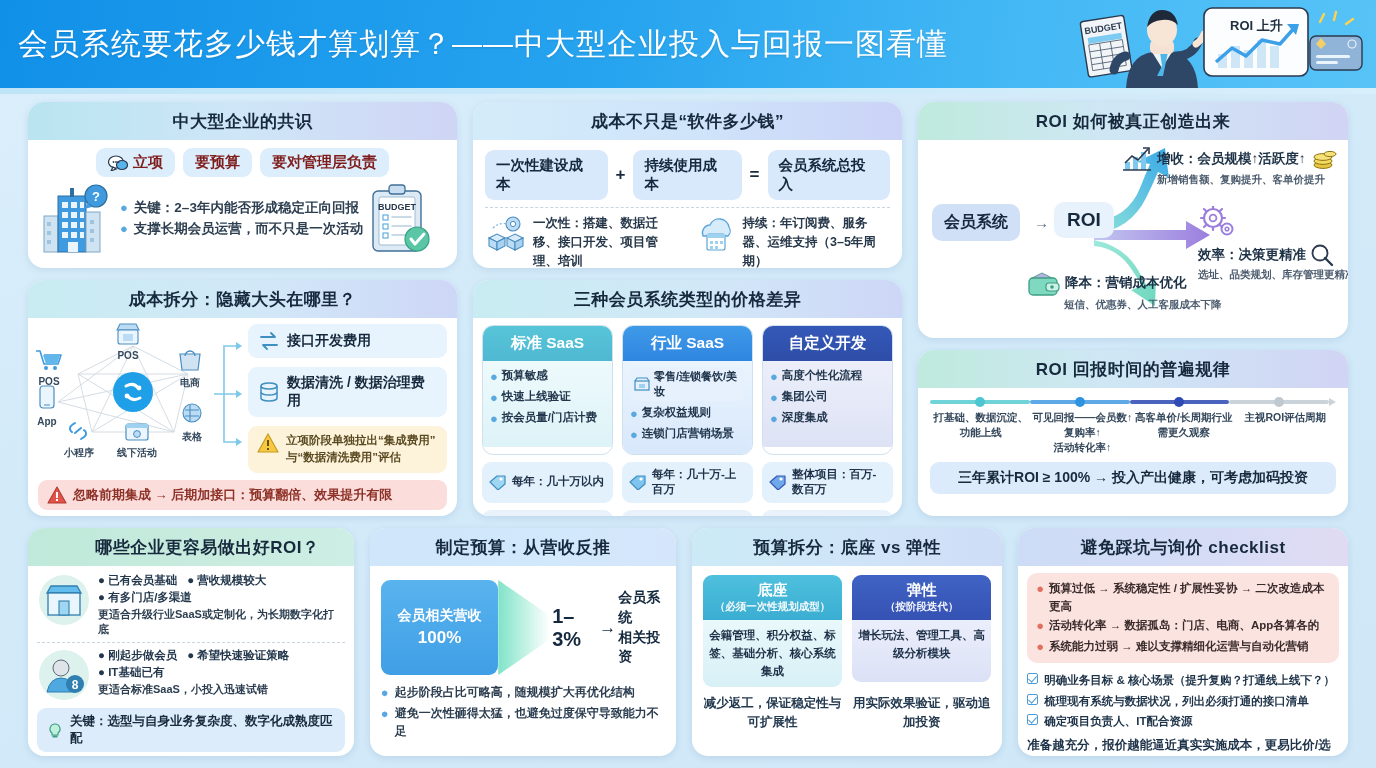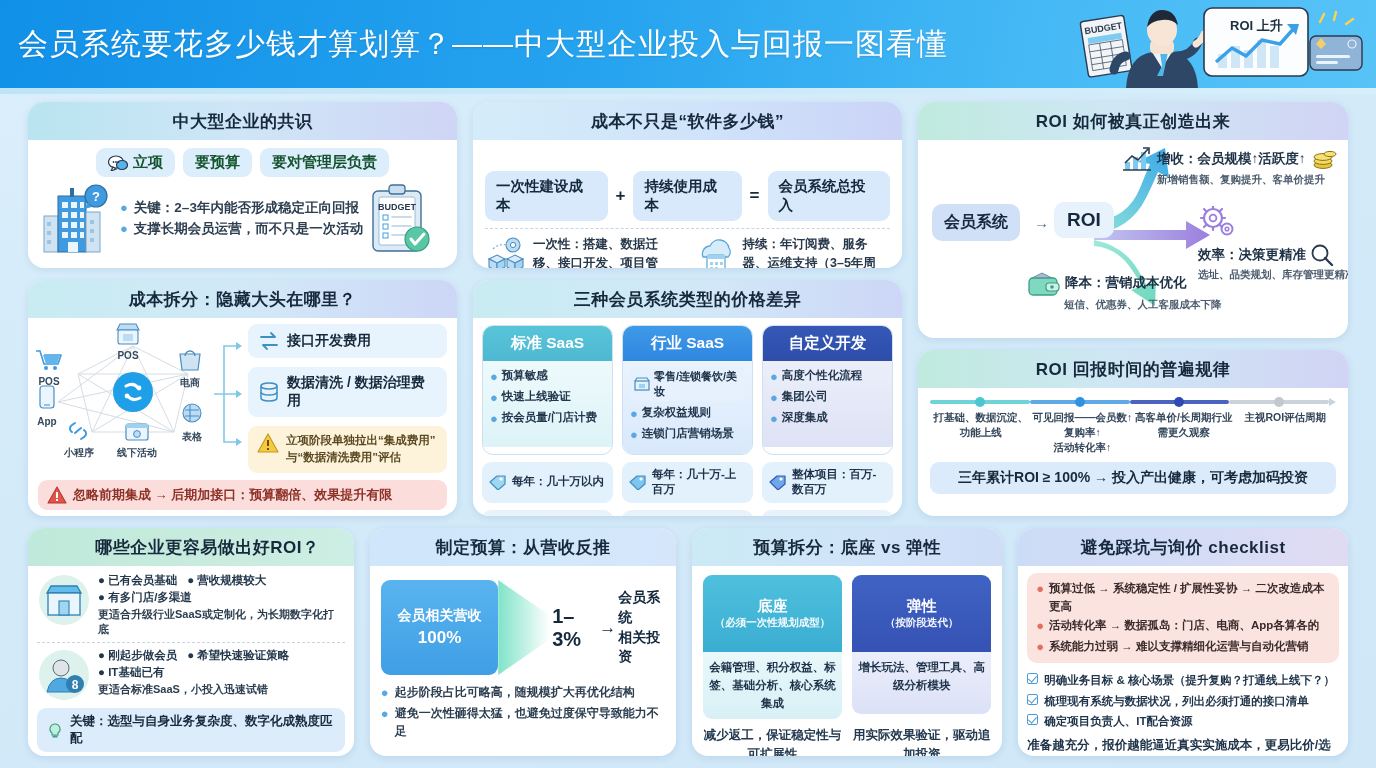--- a/index.html
+++ b/index.html
@@ -34,26 +34,26 @@
     color:#16293d; letter-spacing:.5px;
   }
   .h-blue{background:linear-gradient(90deg,#b9e4f0 0%,#cfe6f7 50%,#cfd5f5 100%);}
   .h-blue2{background:linear-gradient(90deg,#d4ecfa 0%,#cfe3fa 55%,#cbd3f7 100%);}
   .h-mint{background:linear-gradient(90deg,#bfeadd 0%,#cfe7f5 45%,#d1d4f4 100%);}
   .h-cyan{background:linear-gradient(90deg,#c8ecf2 0%,#d2e8f8 55%,#cdd6f6 100%);}
   .h-green{background:linear-gradient(90deg,#bfe9da 0%,#c9ecdf 60%,#cceee4 100%);padding-left:39px;}
   .h-sky{background:linear-gradient(90deg,#cfe6fb 0%,#d2e8fb 60%,#d5e6fb 100%);}
   .h-ice{background:linear-gradient(90deg,#cbeaf6 0%,#d0e4f8 55%,#cfddf7 100%);}
   .h-lav{background:linear-gradient(90deg,#cddcf6 0%,#d4dcf6 50%,#e0dbf3 100%);}
-  .pb{ flex:1; padding:27px 12px; position:relative; }
+  .pb{ flex:1; padding:6px 12px; position:relative; }
 
   .pill{
     display:inline-flex; align-items:center; gap:5px;
     background:#dceefc; border-radius:9px; padding:5px 12px;
-    font-size:15px; font-weight:bold; color:#14532d;
+    font-size:15px; font-weight:bold; color:#7f1d1d;
   }
   .bullets{ list-style:none; }
   .bullets li{
     font-size:13.5px; font-weight:bold; color:#2c3e50; line-height:1.55;
     display:flex; align-items:flex-start; gap:6px;
   }
   .dot{ color:#5aa8e0; font-size:13px; line-height:1.6; }
 
   
   .eqrow{display:flex;align-items:center;justify-content:center;gap:8px;margin:4px 0 7px;}
@@ -104,21 +104,21 @@
   .funnel{display:flex;align-items:center;margin:6px 0 8px;}
   .fbar{width:140px;height:95px;border-radius:9px;background:linear-gradient(180deg,#59b3ee,#3f9fe6);display:flex;flex-direction:column;align-items:center;justify-content:center;color:#fff;font-weight:bold;}
   .fbar .l1{font-size:14px;} .fbar .l2{font-size:17px;margin-top:3px;}
   .fneck{width:62px;height:95px;background:linear-gradient(90deg,#7fe3c8,#d9f7ee 70%,#ffffff);clip-path:polygon(0 0,100% 38%,100% 62%,0 100%);}
   .fpct{font-size:20px;font-weight:bold;color:#15293e;margin:0 2px;}
   .fout{font-size:14px;font-weight:bold;color:#15293e;line-height:1.4;}
 
   
   .bvf{display:flex;gap:10px;}
   .bvf .col{flex:1;}
-  .bvf .hd{text-align:center;color:#fff;font-weight:bold;padding:22px 3px;border-radius:9px 9px 0 0;}
+  .bvf .hd{text-align:center;color:#fff;font-weight:bold;padding:6px 3px;border-radius:9px 9px 0 0;}
   .bvf .hd .t{font-size:15px;} .bvf .hd .s{font-size:10.5px;font-weight:bold;opacity:.95;}
   .b1 .hd{background:linear-gradient(180deg,#4fc0dd,#3aadd2);}
   .b2 .hd{background:linear-gradient(180deg,#3f63c4,#3552b4);}
   .b1 .bd{background:linear-gradient(180deg,#e9f8fb,#d7f0f6);}
   .b2 .bd{background:linear-gradient(180deg,#ebeefb,#dbe1f6);}
   .bd{border-radius:0 0 9px 9px;padding:7px 6px;font-size:11.5px;font-weight:bold;color:#1d3148;line-height:1.55;text-align:center;min-height:62px;}
   .bnote{text-align:center;font-size:12.5px;font-weight:bold;color:#243away;color:#243a50;line-height:1.45;margin-top:7px;}
 
   
   .warnbox{background:#fbe3e0;border-radius:10px;padding:6px 9px;}

